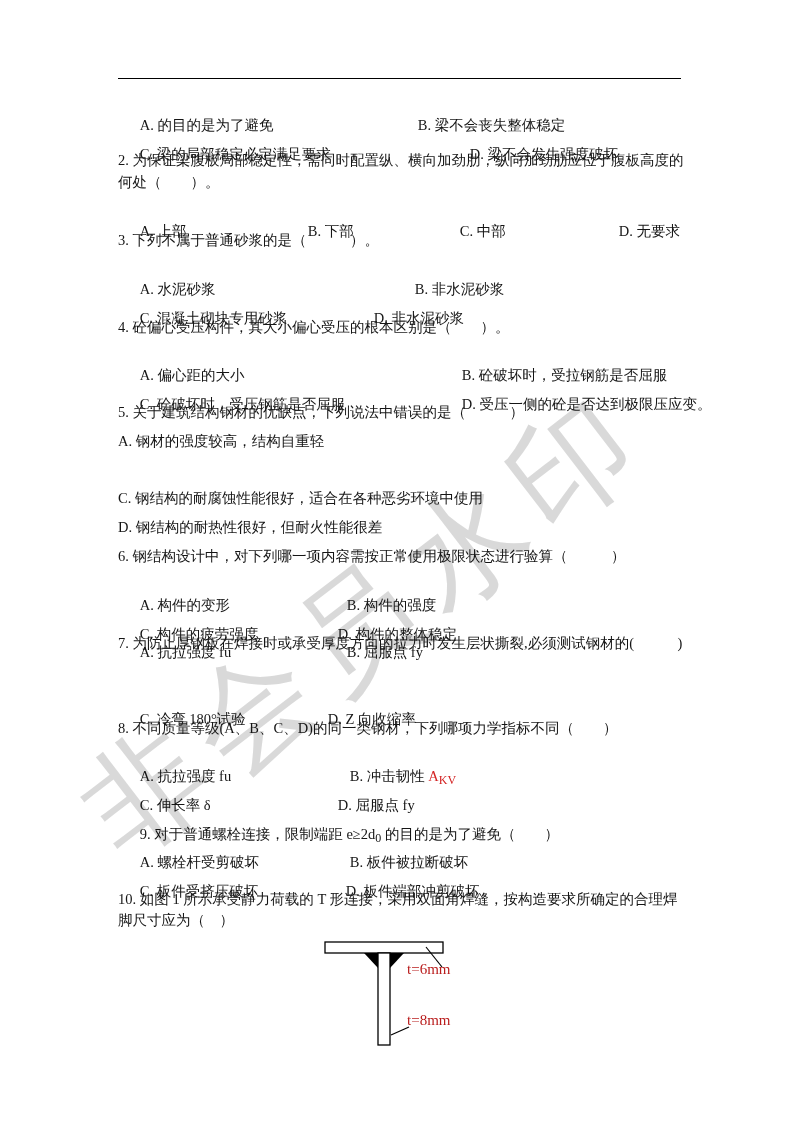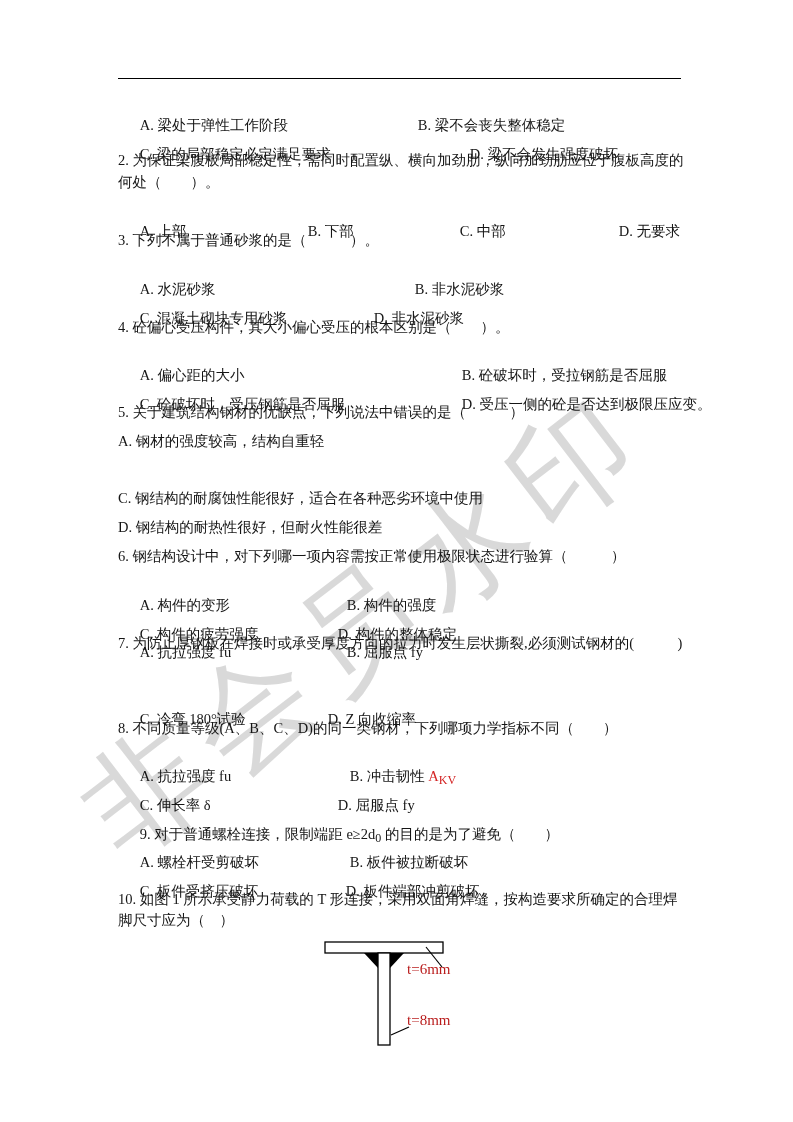--- a/index.html
+++ b/index.html
@@ -49,21 +49,21 @@
 
 <div class="page">
 
   <div class="watermark">非会员水印</div>
 
   <div class="content">
 
     <div class="rule"></div>
 
     <div class="l" style="top:95px">
-      <span class="c" style="width:278px">A. 梁处于弹性工作阶段</span><span class="c">B. 梁不会丧失整体稳定</span>
+      <span class="c" style="width:278px">A. 的目的是为了避免</span><span class="c">B. 梁不会丧失整体稳定</span>
     </div>
     <div class="l" style="top:124px">
       <span class="c" style="width:330px">C. 梁的局部稳定必定满足要求</span><span class="c">D. 梁不会发生强度破坏</span>
     </div>
 
     <div class="l" style="top:150px">2. 为保证梁腹板局部稳定性，需同时配置纵、横向加劲肋，纵向加劲肋应位于腹板高度的</div>
     <div class="l" style="top:172px">何处（　　）。</div>
     <div class="l" style="top:201px">
       <span class="c" style="width:168px">A. 上部</span><span class="c" style="width:152px">B. 下部</span><span class="c" style="width:159px">C. 中部</span><span class="c">D. 无要求</span>
     </div>

